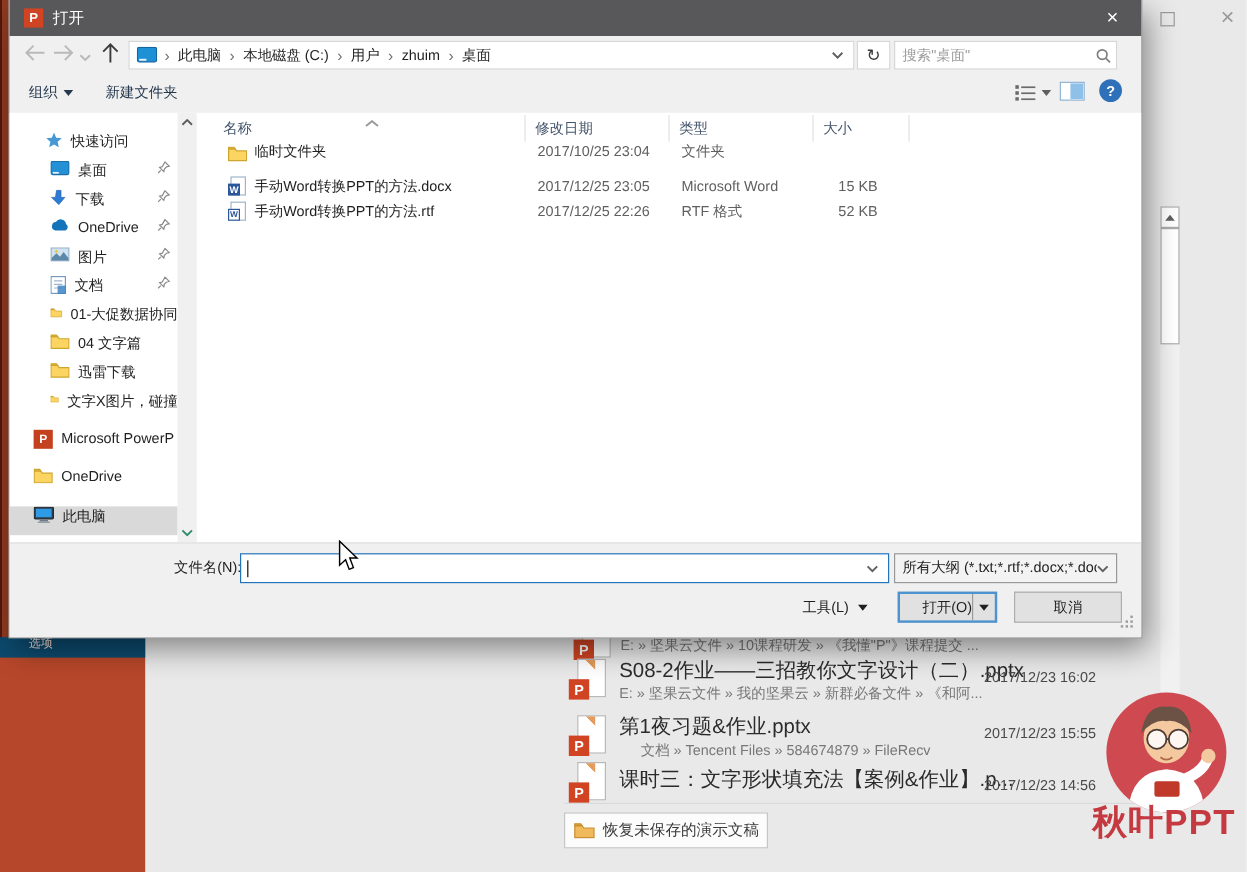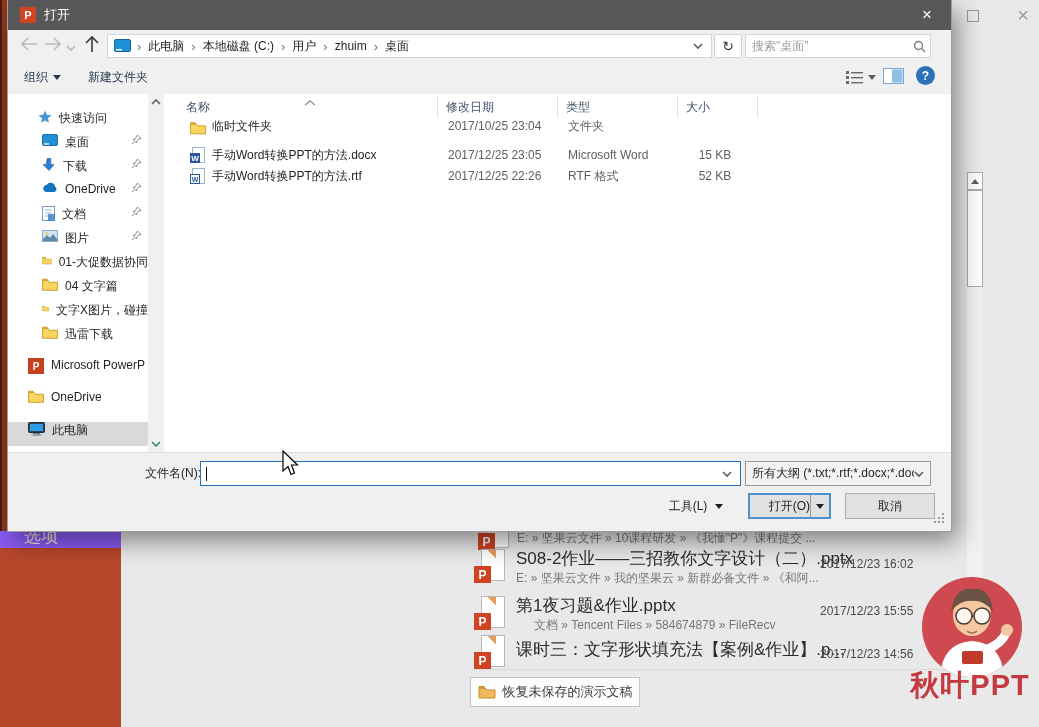--- a/index.html
+++ b/index.html
@@ -7,22 +7,22 @@
     position:relative; width:1039px; height:727px; overflow:hidden;
     background:#E9E9E9;
     font-family:"Liberation Sans","DejaVu Sans",sans-serif;
     font-size:12px; color:#1F1F1F; cursor:default;
   }
   .abs{position:absolute;}
   .flex{display:flex;align-items:center;}
 
   
   .bs-sidebar{left:0;top:0;width:121px;height:727px;background:#B7472A;}
-  .bs-options{left:0;top:526px;width:121px;height:22px;background:#8b5cf6;color:#F7E2DB;
-    line-height:22px;padding-left:24px;box-sizing:border-box;font-size:17px;}
+  .bs-options{left:0;top:526px;width:121px;height:22px;background:#0c4a6e;color:#F7E2DB;
+    line-height:22px;padding-left:24px;box-sizing:border-box;font-size:10px;}
   .dark-strip{left:0;top:0;width:8px;height:531px;
     background:linear-gradient(90deg,#53190C 0 2px,#8F3A20 2px 100%);}
   .win-max{left:963px;top:8px;width:20px;height:16px;justify-content:center;}
   .win-max span{display:block;width:10px;height:10px;border:1px solid #9A9A9A;}
   .win-close{left:1010px;top:2px;width:26px;height:26px;justify-content:center;
     font-size:20px;color:#9A9A9A;}
 
   .recent-title{font-size:17px;color:#2B2B2B;white-space:nowrap;}
   .recent-path{font-size:12px;color:#777;white-space:nowrap;}
   .recent-date{font-size:12px;color:#4A4A4A;white-space:nowrap;}
@@ -334,74 +334,74 @@
             <path d="M4 10 a3.5 3.5 0 0 1 0.6-6.9 A4.5 4.5 0 0 1 13 4.6 a3 3 0 0 1-0.5 5.4 Z" fill="#1374BC"></path>
           </svg>
           <span>OneDrive</span>
           <svg class="pin" width="11" height="11" viewBox="0 0 11 11">
             <path d="M6.5 1 L10 4.5 L7.8 5 L6 6.8 L5.5 9 L2 5.5 L4.2 5 Z" fill="none" stroke="#8A8A8A"></path>
             <line x1="3" y1="8" x2="0.8" y2="10.2" stroke="#8A8A8A"></line>
           </svg>
         </div>
 
         <div class="side-item ind-child">
+          <svg width="16" height="12" viewBox="0 0 16 12">
+            <rect x="0.5" y="0.5" width="15" height="11" fill="#CFE3F2" stroke="#8FA8C0"></rect>
+            <path d="M1 9 L5 5 L8 8 L11 4 L15 9 L15 11 L1 11 Z" fill="#5E88A8"></path>
+            <circle cx="5" cy="3.5" r="1.3" fill="#F2C84B"></circle>
+          </svg>
+          <span>图片</span>
+          <svg class="pin" width="11" height="11" viewBox="0 0 11 11">
+            <path d="M6.5 1 L10 4.5 L7.8 5 L6 6.8 L5.5 9 L2 5.5 L4.2 5 Z" fill="none" stroke="#8A8A8A"></path>
+            <line x1="3" y1="8" x2="0.8" y2="10.2" stroke="#8A8A8A"></line>
+          </svg>
+        </div>
+
+        <div class="side-item ind-child">
           <svg width="13" height="15" viewBox="0 0 13 15">
             <rect x="0.5" y="0.5" width="12" height="14" fill="#FFF" stroke="#7A9BC0"></rect>
             <line x1="3" y1="4" x2="10" y2="4" stroke="#9FB6CC"></line>
               <line x1="3" y1="7" x2="10" y2="7" stroke="#9FB6CC"></line>
             <line x1="3" y1="10" x2="10" y2="10" stroke="#9FB6CC"></line>
             <rect x="6" y="8" width="7" height="7" fill="#3E85C6" opacity="0.85"></rect>
           </svg>
           <span>文档</span>
           <svg class="pin" width="11" height="11" viewBox="0 0 11 11">
             <path d="M6.5 1 L10 4.5 L7.8 5 L6 6.8 L5.5 9 L2 5.5 L4.2 5 Z" fill="none" stroke="#8A8A8A"></path>
             <line x1="3" y1="8" x2="0.8" y2="10.2" stroke="#8A8A8A"></line>
           </svg>
         </div>
 
         <div class="side-item ind-child">
-          <svg width="16" height="12" viewBox="0 0 16 12">
-            <rect x="0.5" y="0.5" width="15" height="11" fill="#CFE3F2" stroke="#8FA8C0"></rect>
-            <path d="M1 9 L5 5 L8 8 L11 4 L15 9 L15 11 L1 11 Z" fill="#5E88A8"></path>
-            <circle cx="5" cy="3.5" r="1.3" fill="#F2C84B"></circle>
-          </svg>
-          <span>图片</span>
-          <svg class="pin" width="11" height="11" viewBox="0 0 11 11">
-            <path d="M6.5 1 L10 4.5 L7.8 5 L6 6.8 L5.5 9 L2 5.5 L4.2 5 Z" fill="none" stroke="#8A8A8A"></path>
-            <line x1="3" y1="8" x2="0.8" y2="10.2" stroke="#8A8A8A"></line>
-          </svg>
-        </div>
-
-        <div class="side-item ind-child">
           <svg width="16" height="13" viewBox="0 0 16 13">
             <path d="M0.5 2.5 h5.5 l1.2 1.8 h8.3 v8 h-15 Z" fill="#FCD462" stroke="#CDA62E"></path>
             <path d="M0.5 2.5 v-1.3 h4.6 l0.9 1.3 Z" fill="#E5B23E" stroke="#CDA62E"></path>
           </svg>
           <span>01-大促数据协同</span>
         </div>
         <div class="side-item ind-child">
           <svg width="16" height="13" viewBox="0 0 16 13">
             <path d="M0.5 2.5 h5.5 l1.2 1.8 h8.3 v8 h-15 Z" fill="#FCD462" stroke="#CDA62E"></path>
             <path d="M0.5 2.5 v-1.3 h4.6 l0.9 1.3 Z" fill="#E5B23E" stroke="#CDA62E"></path>
           </svg>
           <span>04 文字篇</span>
         </div>
         <div class="side-item ind-child">
           <svg width="16" height="13" viewBox="0 0 16 13">
             <path d="M0.5 2.5 h5.5 l1.2 1.8 h8.3 v8 h-15 Z" fill="#FCD462" stroke="#CDA62E"></path>
             <path d="M0.5 2.5 v-1.3 h4.6 l0.9 1.3 Z" fill="#E5B23E" stroke="#CDA62E"></path>
           </svg>
-          <span>文字X图片，碰撞</span>
+          <span>迅雷下载</span>
         </div>
         <div class="side-item ind-child">
           <svg width="16" height="13" viewBox="0 0 16 13">
             <path d="M0.5 2.5 h5.5 l1.2 1.8 h8.3 v8 h-15 Z" fill="#FCD462" stroke="#CDA62E"></path>
             <path d="M0.5 2.5 v-1.3 h4.6 l0.9 1.3 Z" fill="#E5B23E" stroke="#CDA62E"></path>
           </svg>
-          <span>迅雷下载</span>
+          <span>文字X图片，碰撞</span>
         </div>
 
         <div class="side-item ind-root gap8">
           <div style="width:16px;height:16px;background:#C5401E;color:#FFF;font-weight:bold;font-size:10px;
                       display:flex;align-items:center;justify-content:center;flex:0 0 auto;">P</div>
           <span>Microsoft PowerP</span>
         </div>
         <div class="side-item ind-root gap8">
           <svg width="16" height="13" viewBox="0 0 16 13">
             <path d="M0.5 2.5 h5.5 l1.2 1.8 h8.3 v8 h-15 Z" fill="#FCD462" stroke="#CDA62E"></path>

